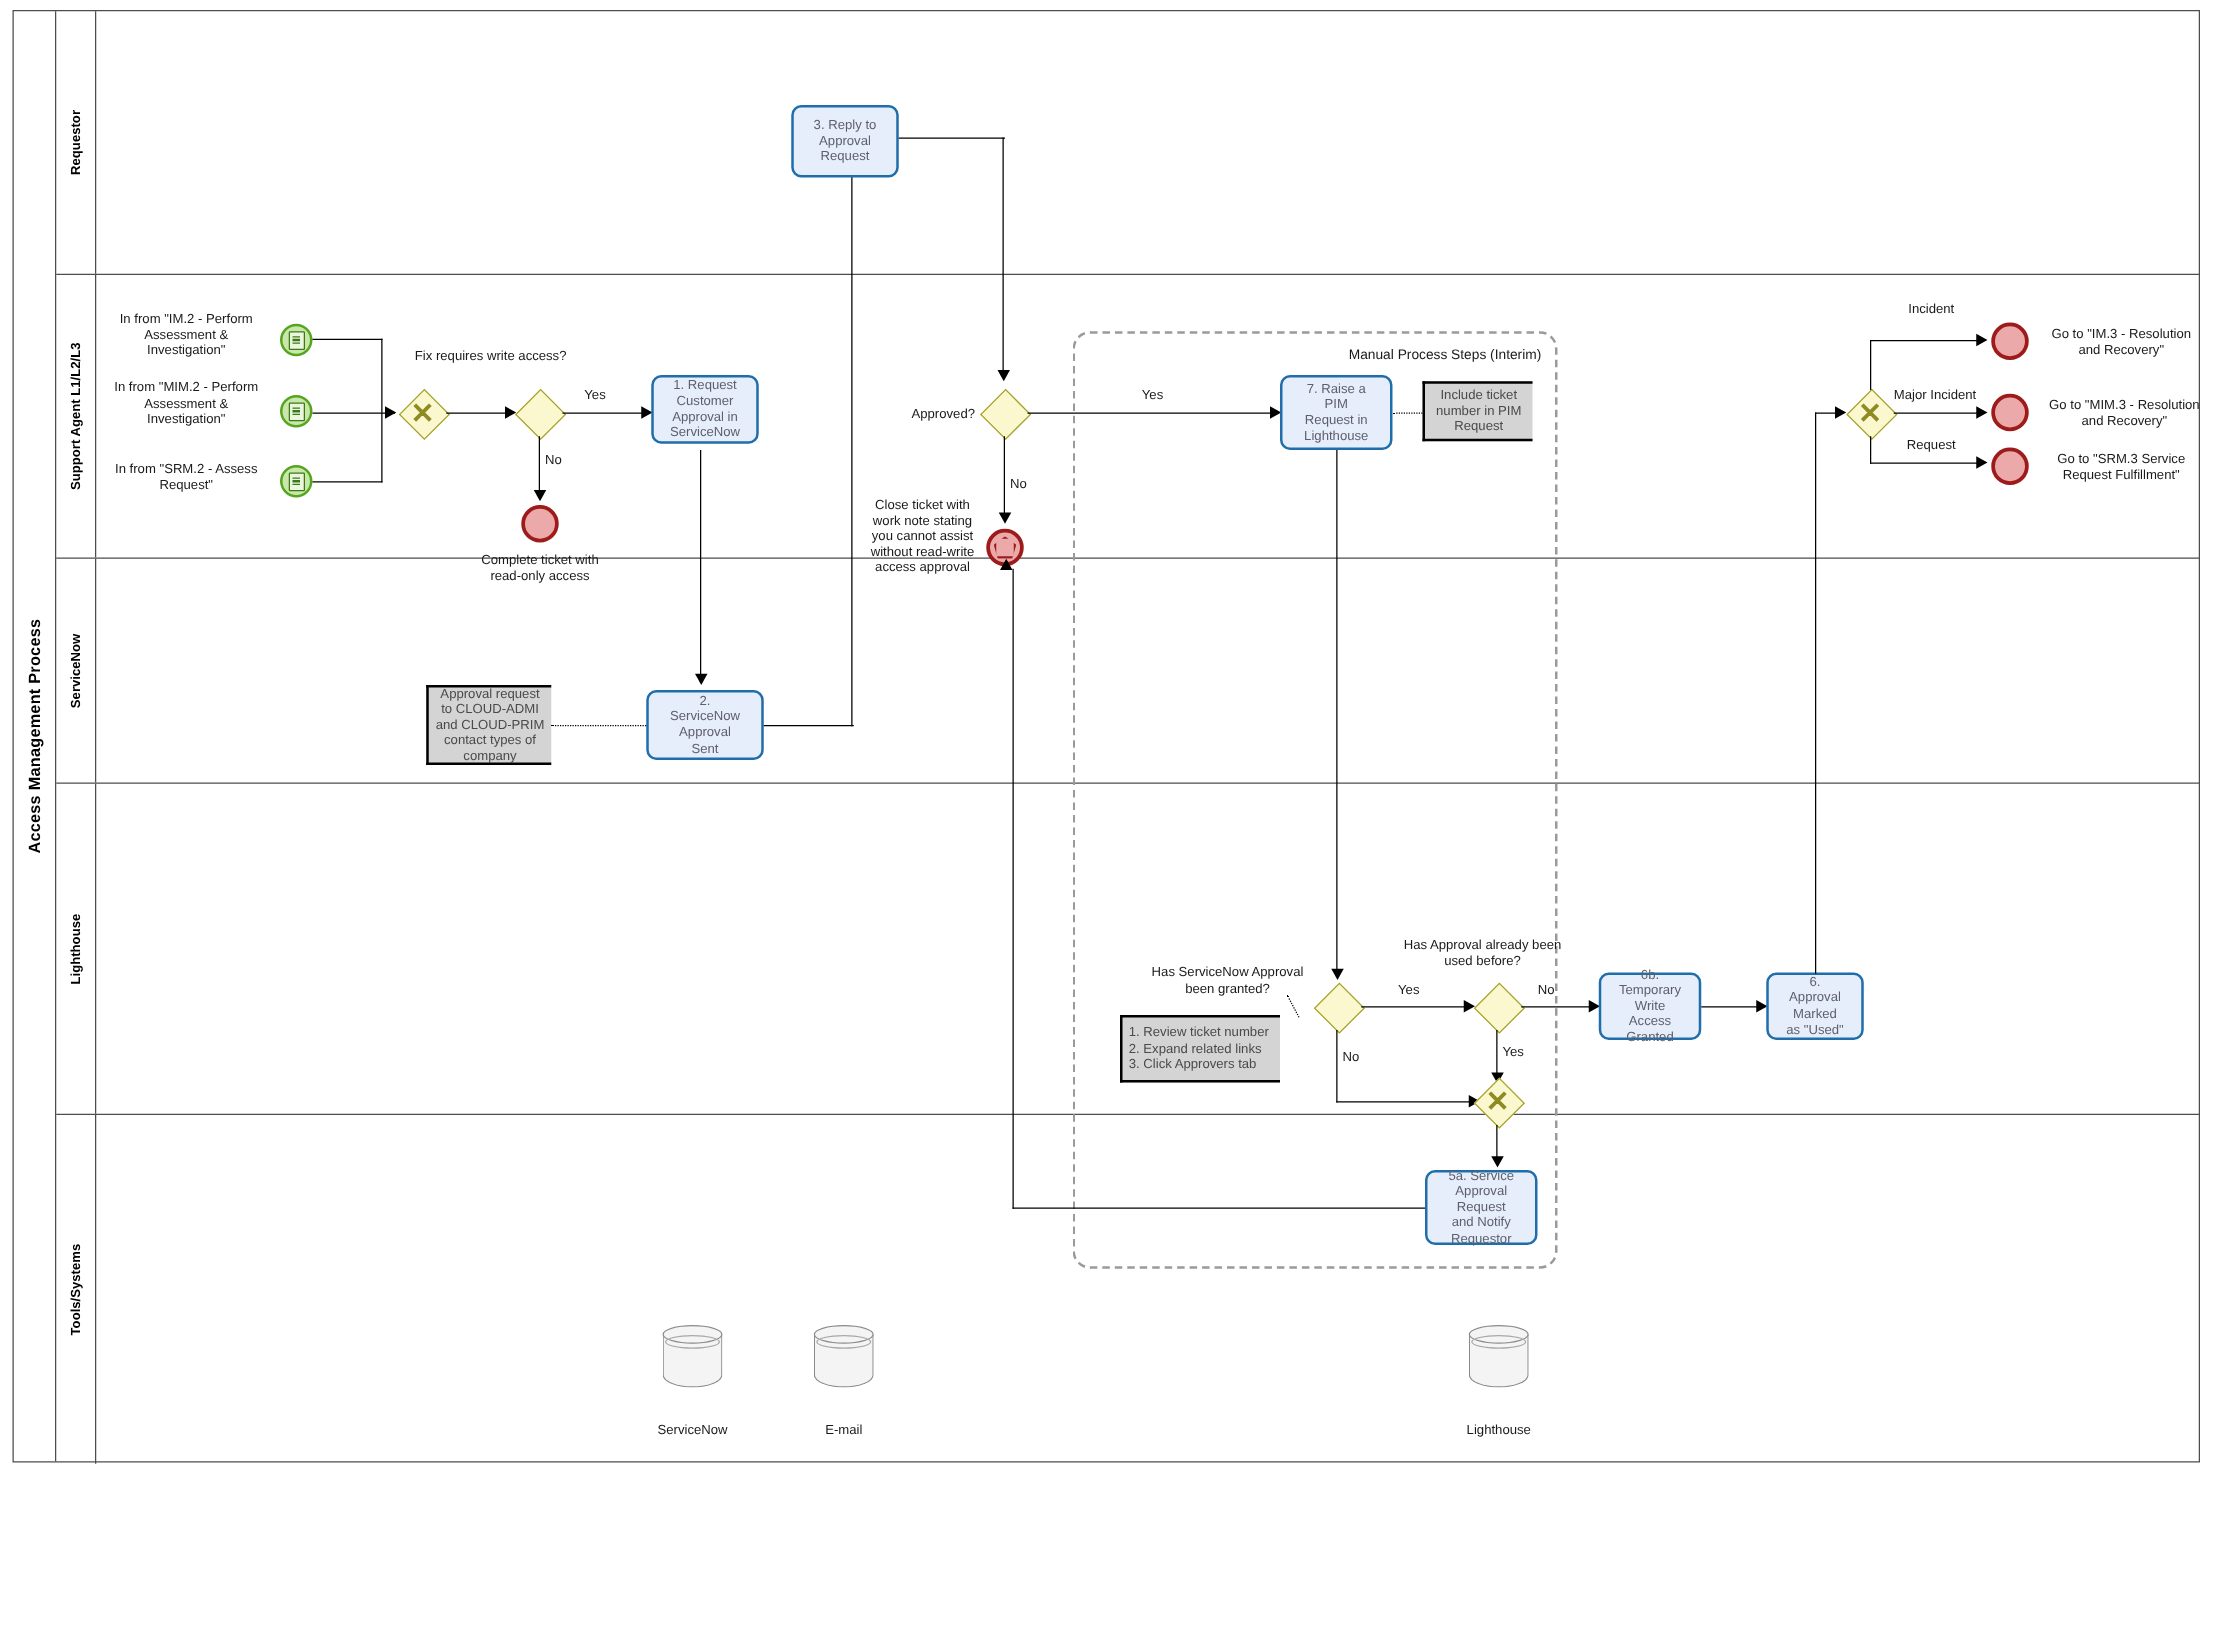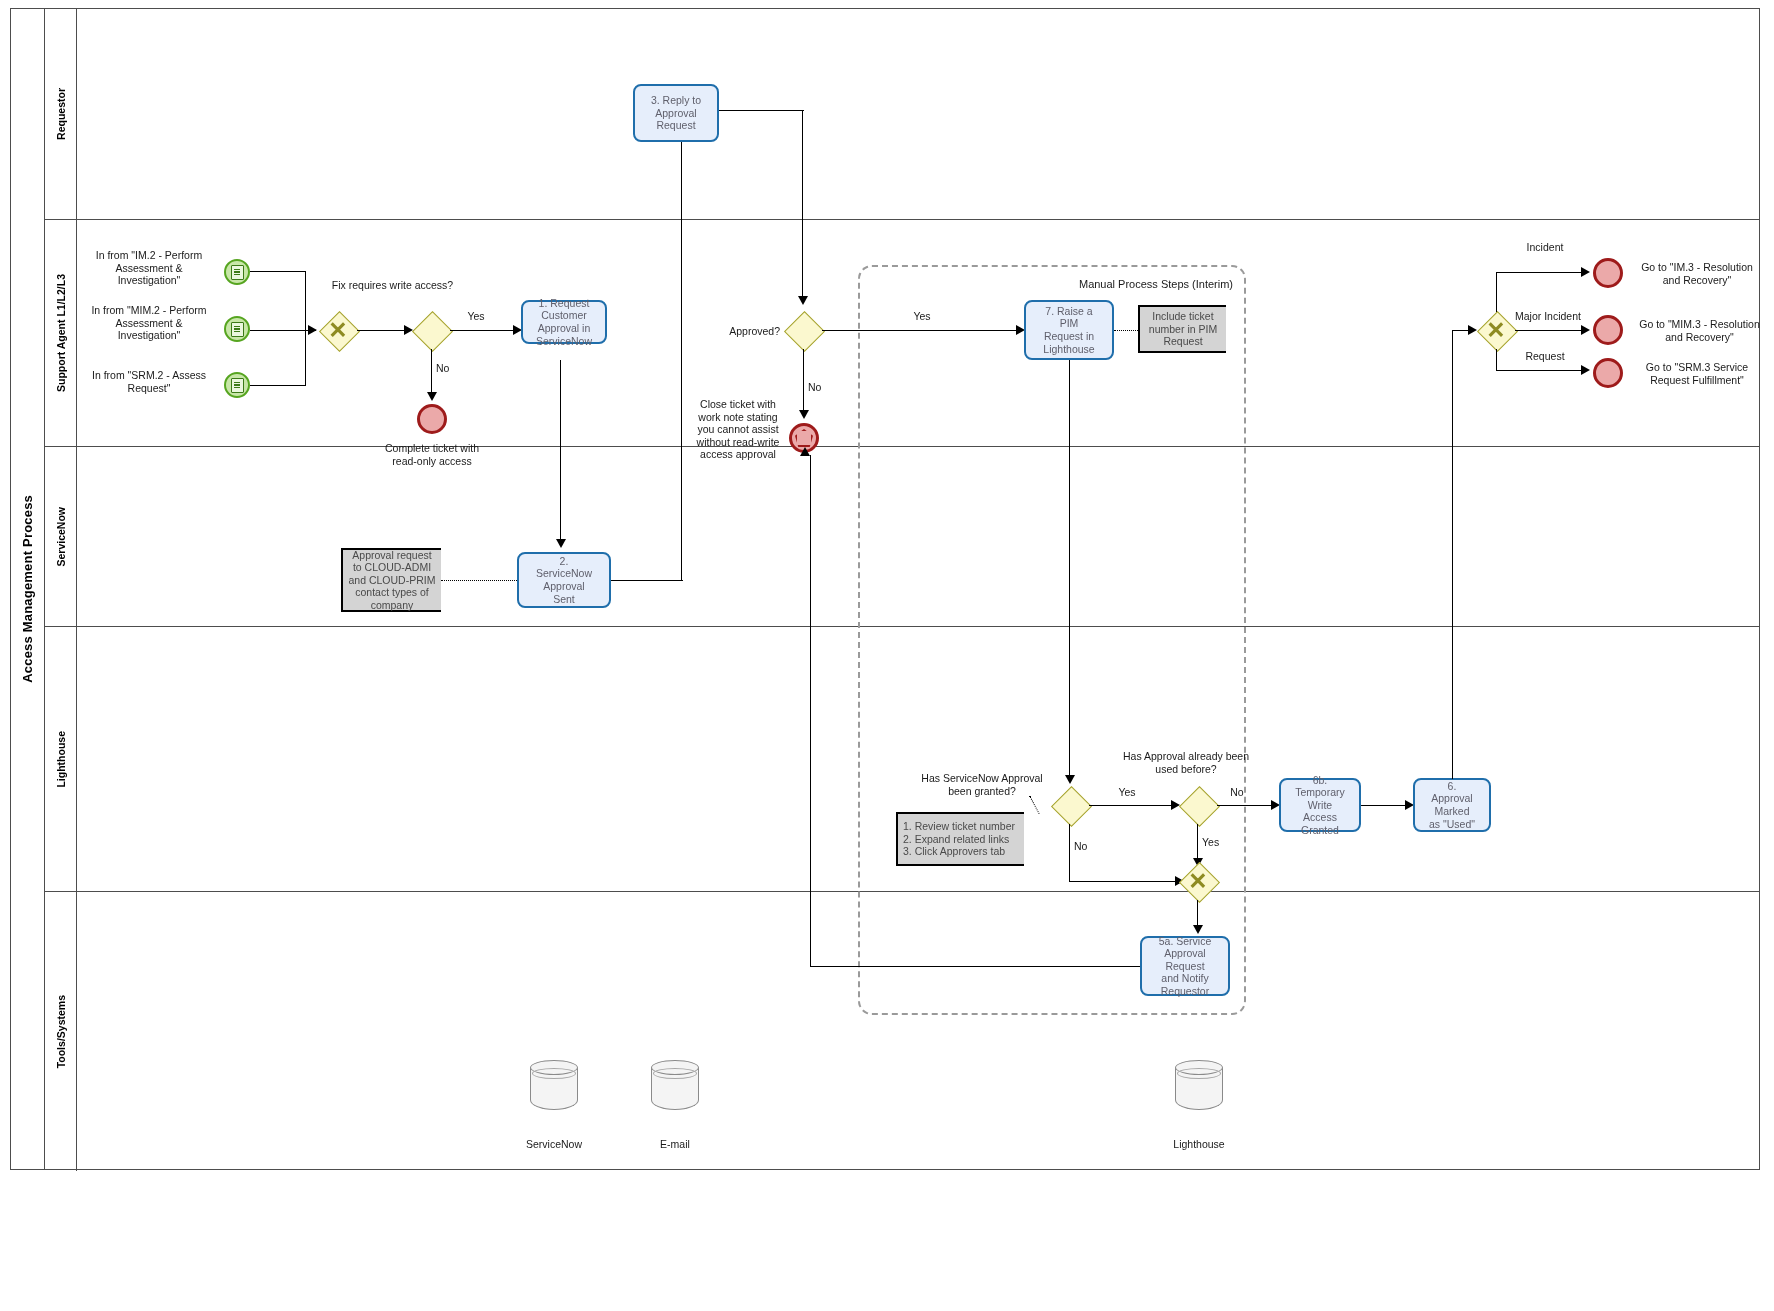--- a/index.html
+++ b/index.html
@@ -179,21 +179,21 @@
   <div class="arw arw-r" style="left:513px;top:325px;"></div>
   <div class="lbl" style="left:459px;top:310px;width:34px;">Yes</div>
 
   <div class="ln lnv" style="left:431px;top:349px;height:48px;"></div>
   <div class="arw arw-d" style="left:427px;top:392px;"></div>
   <div class="lbl" style="left:436px;top:362px;width:28px;text-align:left;">No</div>
 
   <div class="ev ev-end" style="left:417px;top:404px;"></div>
   <div class="lbl" style="left:372px;top:442px;width:120px;">Complete ticket with read-only access</div>
 
-  <div class="task" style="left:521px;top:300px;width:86px;height:44px;">1. Request Customer Approval in ServiceNow</div>
+  <div class="task" style="left:521px;top:300px;width:86px;height:55px;">1. Request Customer Approval in ServiceNow</div>
 
   <div class="ln lnv" style="left:560px;top:360px;height:184px;"></div>
   <div class="arw arw-d" style="left:556px;top:539px;"></div>
 
   <div class="task" style="left:517px;top:552px;width:94px;height:56px;">2. ServiceNow Approval Sent</div>
 
   <div class="note" style="left:341px;top:548px;width:100px;height:64px;white-space:pre-line;">Approval request to CLOUD-ADMI and CLOUD-PRIM contact types of company</div>
   <div class="dot" style="left:441px;top:580px;width:76px;"></div>
 
   <div class="ln lnh" style="left:611px;top:580px;width:72px;"></div>

